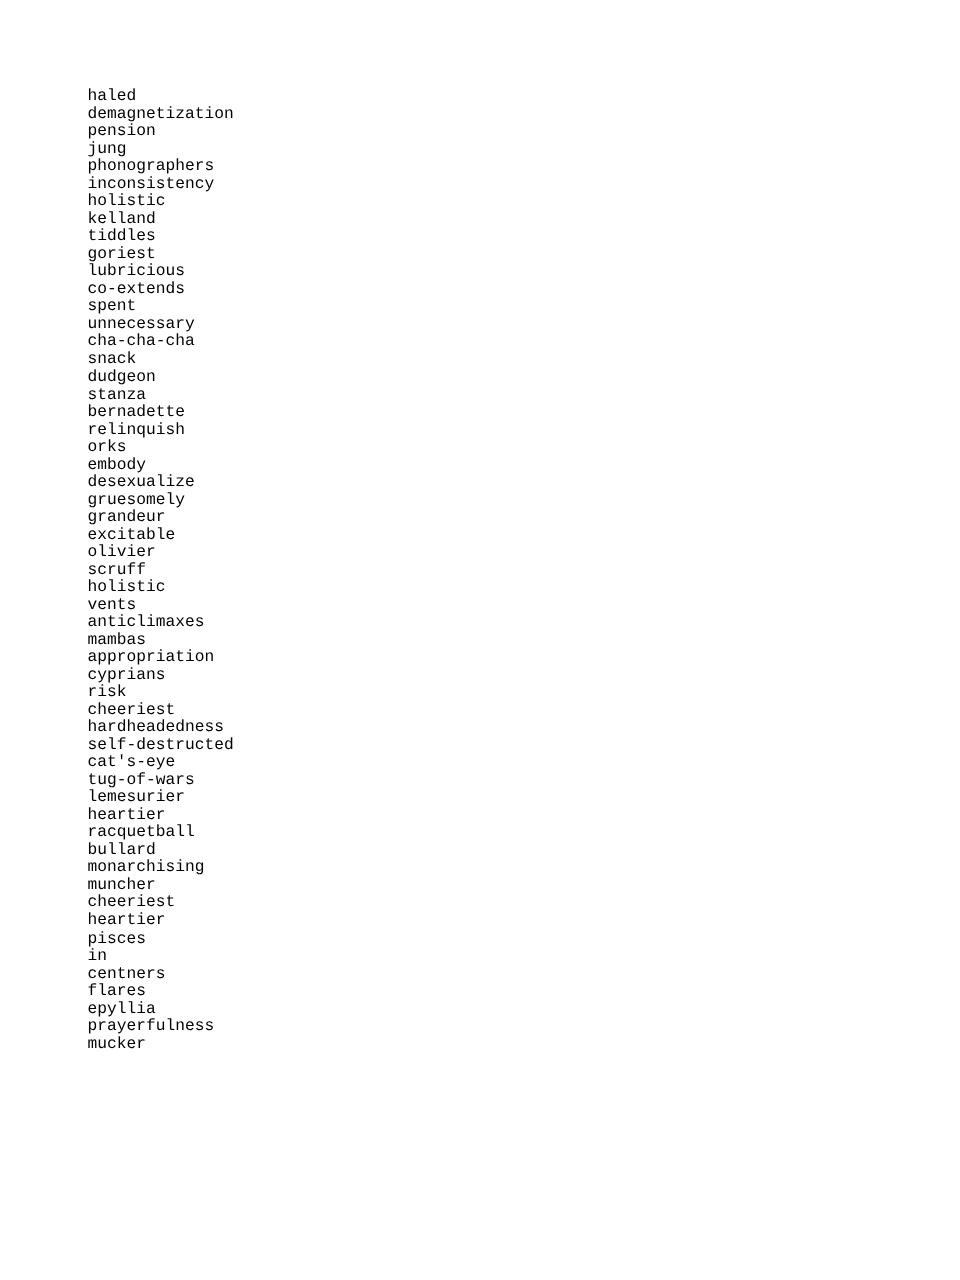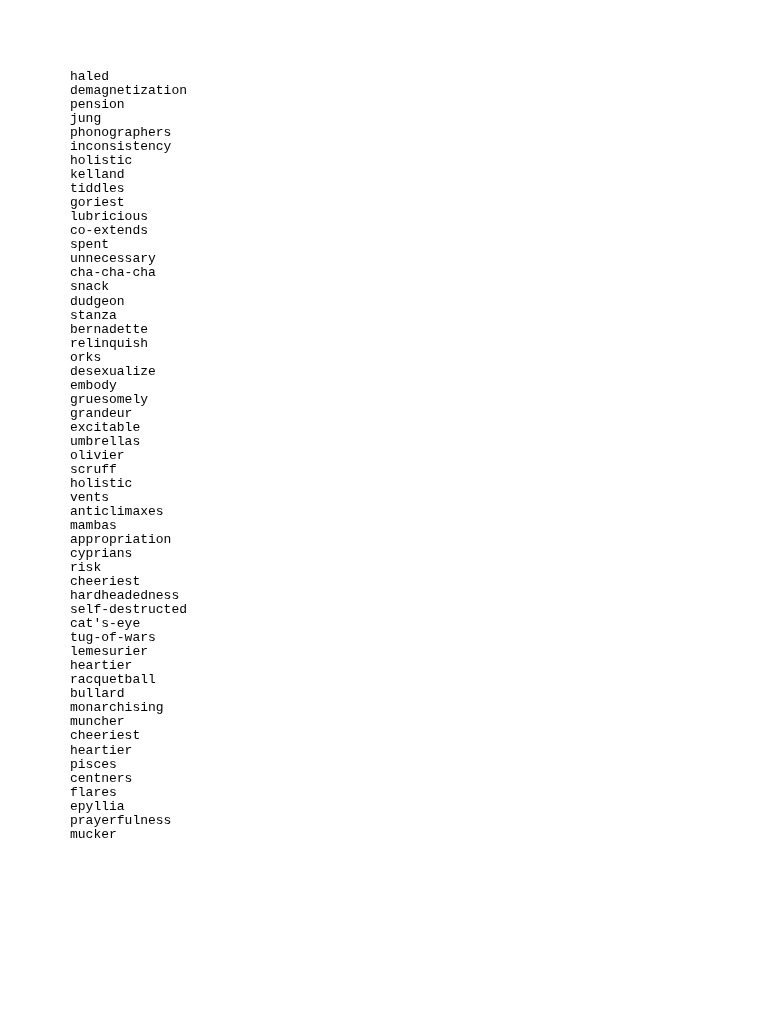--- a/index.html
+++ b/index.html
@@ -42,26 +42,25 @@
     <span class="word-item">co-extends</span>
     <span class="word-item">spent</span>
     <span class="word-item">unnecessary</span>
     <span class="word-item">cha-cha-cha</span>
     <span class="word-item">snack</span>
     <span class="word-item">dudgeon</span>
     <span class="word-item">stanza</span>
     <span class="word-item">bernadette</span>
     <span class="word-item">relinquish</span>
     <span class="word-item">orks</span>
+    <span class="word-item">embody</span>
     <span class="word-item">desexualize</span>
-    <span class="word-item">embody</span>
     <span class="word-item">gruesomely</span>
     <span class="word-item">grandeur</span>
     <span class="word-item">excitable</span>
-    <span class="word-item">umbrellas</span>
     <span class="word-item">olivier</span>
     <span class="word-item">scruff</span>
     <span class="word-item">holistic</span>
     <span class="word-item">vents</span>
     <span class="word-item">anticlimaxes</span>
     <span class="word-item">mambas</span>
     <span class="word-item">appropriation</span>
     <span class="word-item">cyprians</span>
     <span class="word-item">risk</span>
     <span class="word-item">cheeriest</span>
@@ -71,18 +70,19 @@
     <span class="word-item">tug-of-wars</span>
     <span class="word-item">lemesurier</span>
     <span class="word-item">heartier</span>
     <span class="word-item">racquetball</span>
     <span class="word-item">bullard</span>
     <span class="word-item">monarchising</span>
     <span class="word-item">muncher</span>
     <span class="word-item">cheeriest</span>
     <span class="word-item">heartier</span>
     <span class="word-item">pisces</span>
+    <span class="word-item">in</span>
     <span class="word-item">centners</span>
     <span class="word-item">flares</span>
     <span class="word-item">epyllia</span>
     <span class="word-item">prayerfulness</span>
     <span class="word-item">mucker</span>
   </div>
 
 </body></html>

